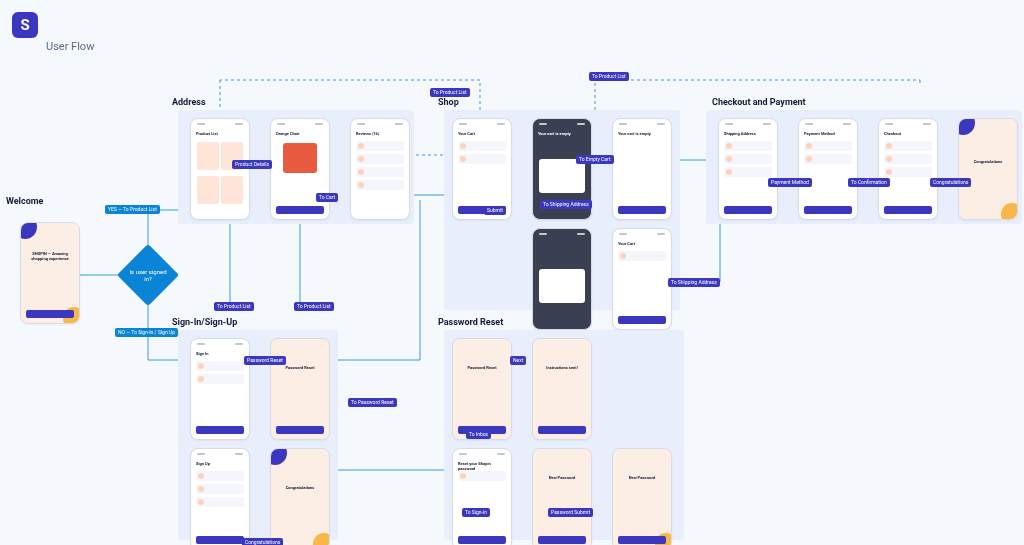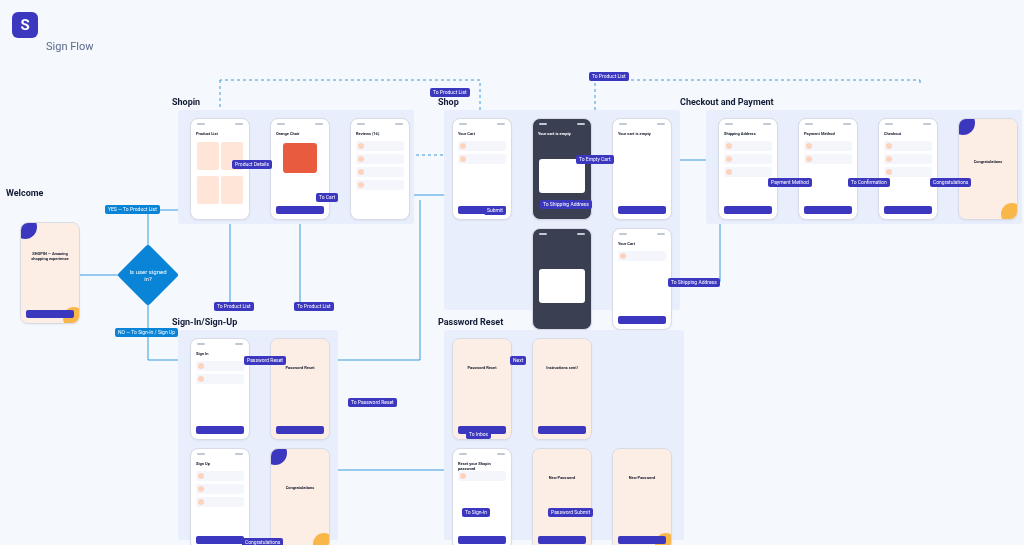--- a/index.html
+++ b/index.html
@@ -33,21 +33,21 @@
 .shopin-bg{position:absolute;inset:0;background:#fdeee5}
 .blob-blue{position:absolute;width:24px;height:24px;background:#3c37bf;border-radius:50%}
 .blob-yel{position:absolute;width:22px;height:22px;background:#f9b74a;border-radius:50%}
 </style>
 </head>
 <body>
 
 <div class="logo-box">
   <div class="logo-sq">S</div>
 </div>
-<div class="subtitle">Sign Flow</div>
+<div class="subtitle">User Flow</div>
 
 <div class="canvas">
 
 <svg class="conn">
   <line x1="79" y1="215" x2="126" y2="215"></line>
   <line x1="148" y1="193" x2="148" y2="150"></line>
   <line x1="148" y1="150" x2="187" y2="150"></line>
   <line x1="148" y1="237" x2="148" y2="300"></line>
   <line x1="148" y1="300" x2="187" y2="300"></line>
   <line x1="250" y1="97" x2="269" y2="97"></line>
@@ -77,36 +77,36 @@
   <line x1="300" y1="245" x2="300" y2="140"></line>
   <line x1="512" y1="300" x2="530" y2="300"></line>
   <line x1="480" y1="350" x2="480" y2="380"></line>
   <line x1="512" y1="410" x2="530" y2="410"></line>
   <line x1="592" y1="410" x2="612" y2="410"></line>
   <line class="dash" x1="595" y1="56" x2="595" y2="20"></line>
   <line class="dash" x1="595" y1="20" x2="920" y2="20"></line>
   <line class="dash" x1="920" y1="20" x2="920" y2="25"></line>
 </svg>
 
-<div class="grouplabel" style="left:6px;top:128px">Welcome</div>
+<div class="grouplabel" style="left:6px;top:136px">Welcome</div>
 <div class="phone peach" style="left:20px;top:162px">
   <div class="shopin-bg"></div>
   <div class="blob-blue" style="left:-8px;top:-8px"></div>
   <div class="blob-yel" style="right:-6px;bottom:-6px"></div>
   <div class="title" style="top:28px;text-align:center">SHOPIN — Amazing shopping experience</div>
   <div class="btn"></div>
 </div>
 
 <div class="diamond" style="left:126px;top:193px">
   <span>Is user signed in?</span>
 </div>
 <div class="chip alt" style="left:105px;top:145px">YES — To Product List</div>
 <div class="chip alt" style="left:115px;top:268px">NO — To Sign-In / Sign Up</div>
 
-<div class="grouplabel" style="left:172px;top:37px">Shopin</div>
+<div class="grouplabel" style="left:172px;top:37px">Address</div>
 <div class="group" style="left:178px;top:50px;width:236px;height:114px"></div>
 <div class="phone" style="left:190px;top:58px">
   <div class="bar"></div>
   <div class="title">Product List</div>
   <div class="body"><span class="thumb"></span><span class="thumb"></span><span class="thumb"></span><span class="thumb"></span></div>
 </div>
 <div class="phone" style="left:270px;top:58px">
   <div class="bar"></div>
   <div class="title">Orange Chair</div>
   <div class="body">
@@ -160,21 +160,21 @@
         <div class="mini-row"></div>
       </div>
   <div class="btn"></div>
 </div>
 <div class="chip" style="left:576px;top:95px">To Empty Cart</div>
 <div class="chip" style="left:540px;top:140px">To Shipping Address</div>
 <div class="chip" style="left:668px;top:218px">To Shipping Address</div>
 <div class="chip" style="left:484px;top:146px">Submit</div>
 <div class="chip" style="left:589px;top:12px">To Product List</div>
 
-<div class="grouplabel" style="left:680px;top:37px">Checkout and Payment</div>
+<div class="grouplabel" style="left:712px;top:37px">Checkout and Payment</div>
 <div class="group" style="left:706px;top:50px;width:316px;height:114px"></div>
 <div class="phone" style="left:718px;top:58px">
   <div class="bar"></div>
   <div class="title">Shipping Address</div>
   <div class="body">
         <div class="mini-row"></div>
         <div class="mini-row"></div>
         <div class="mini-row"></div>
       </div>
   <div class="btn"></div>

